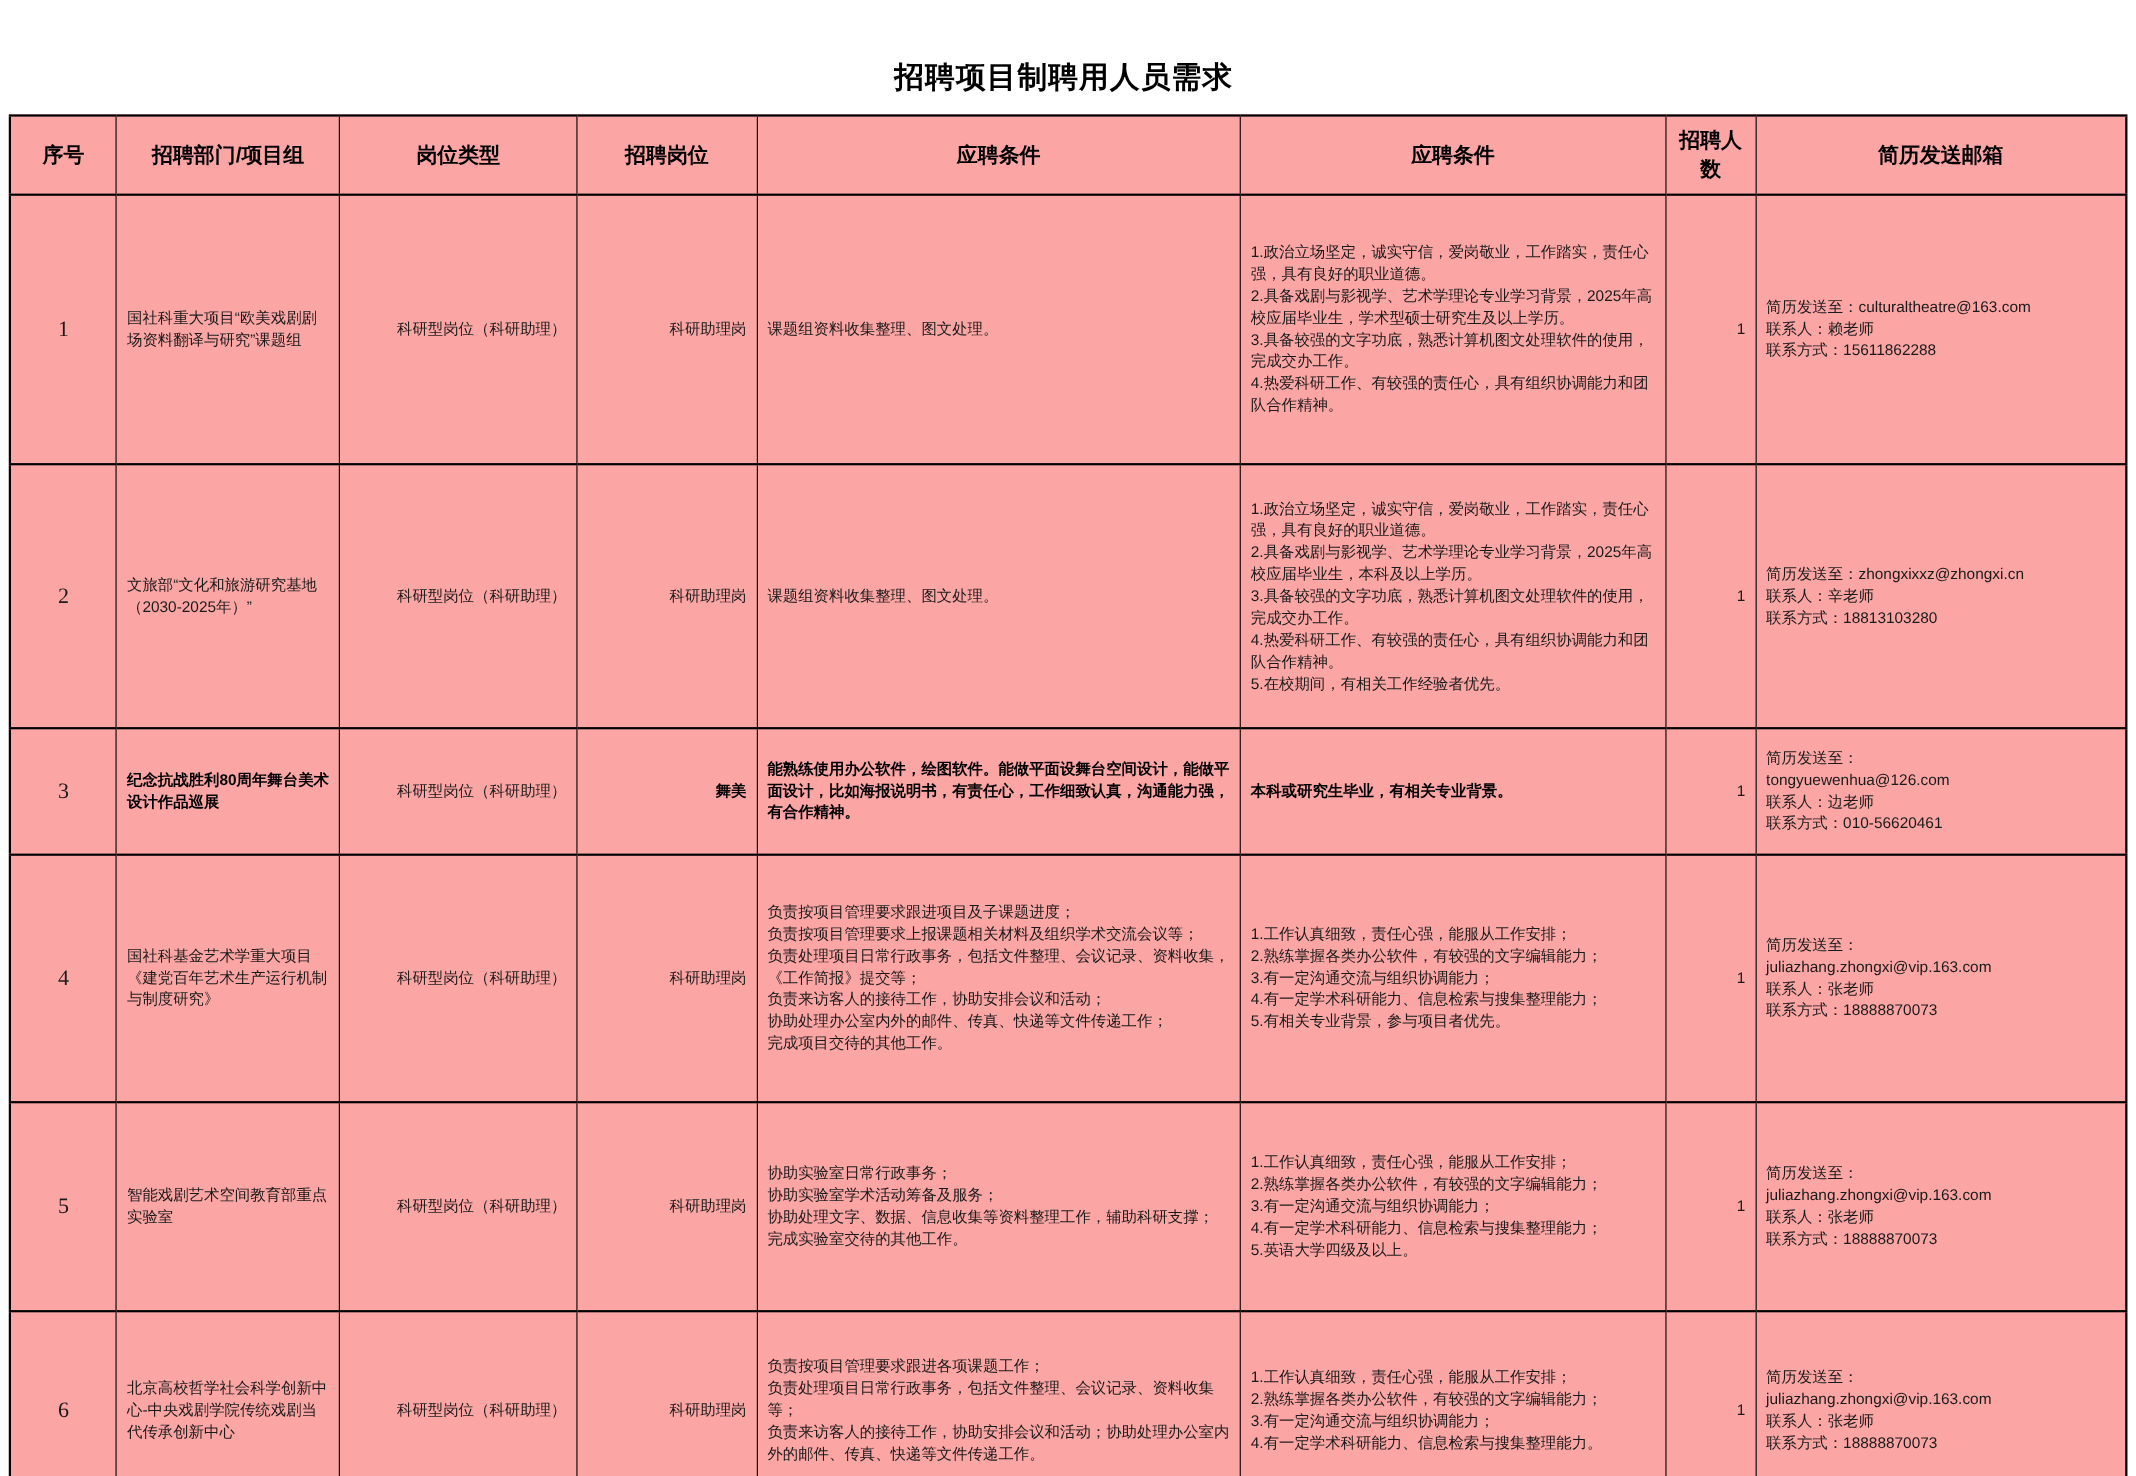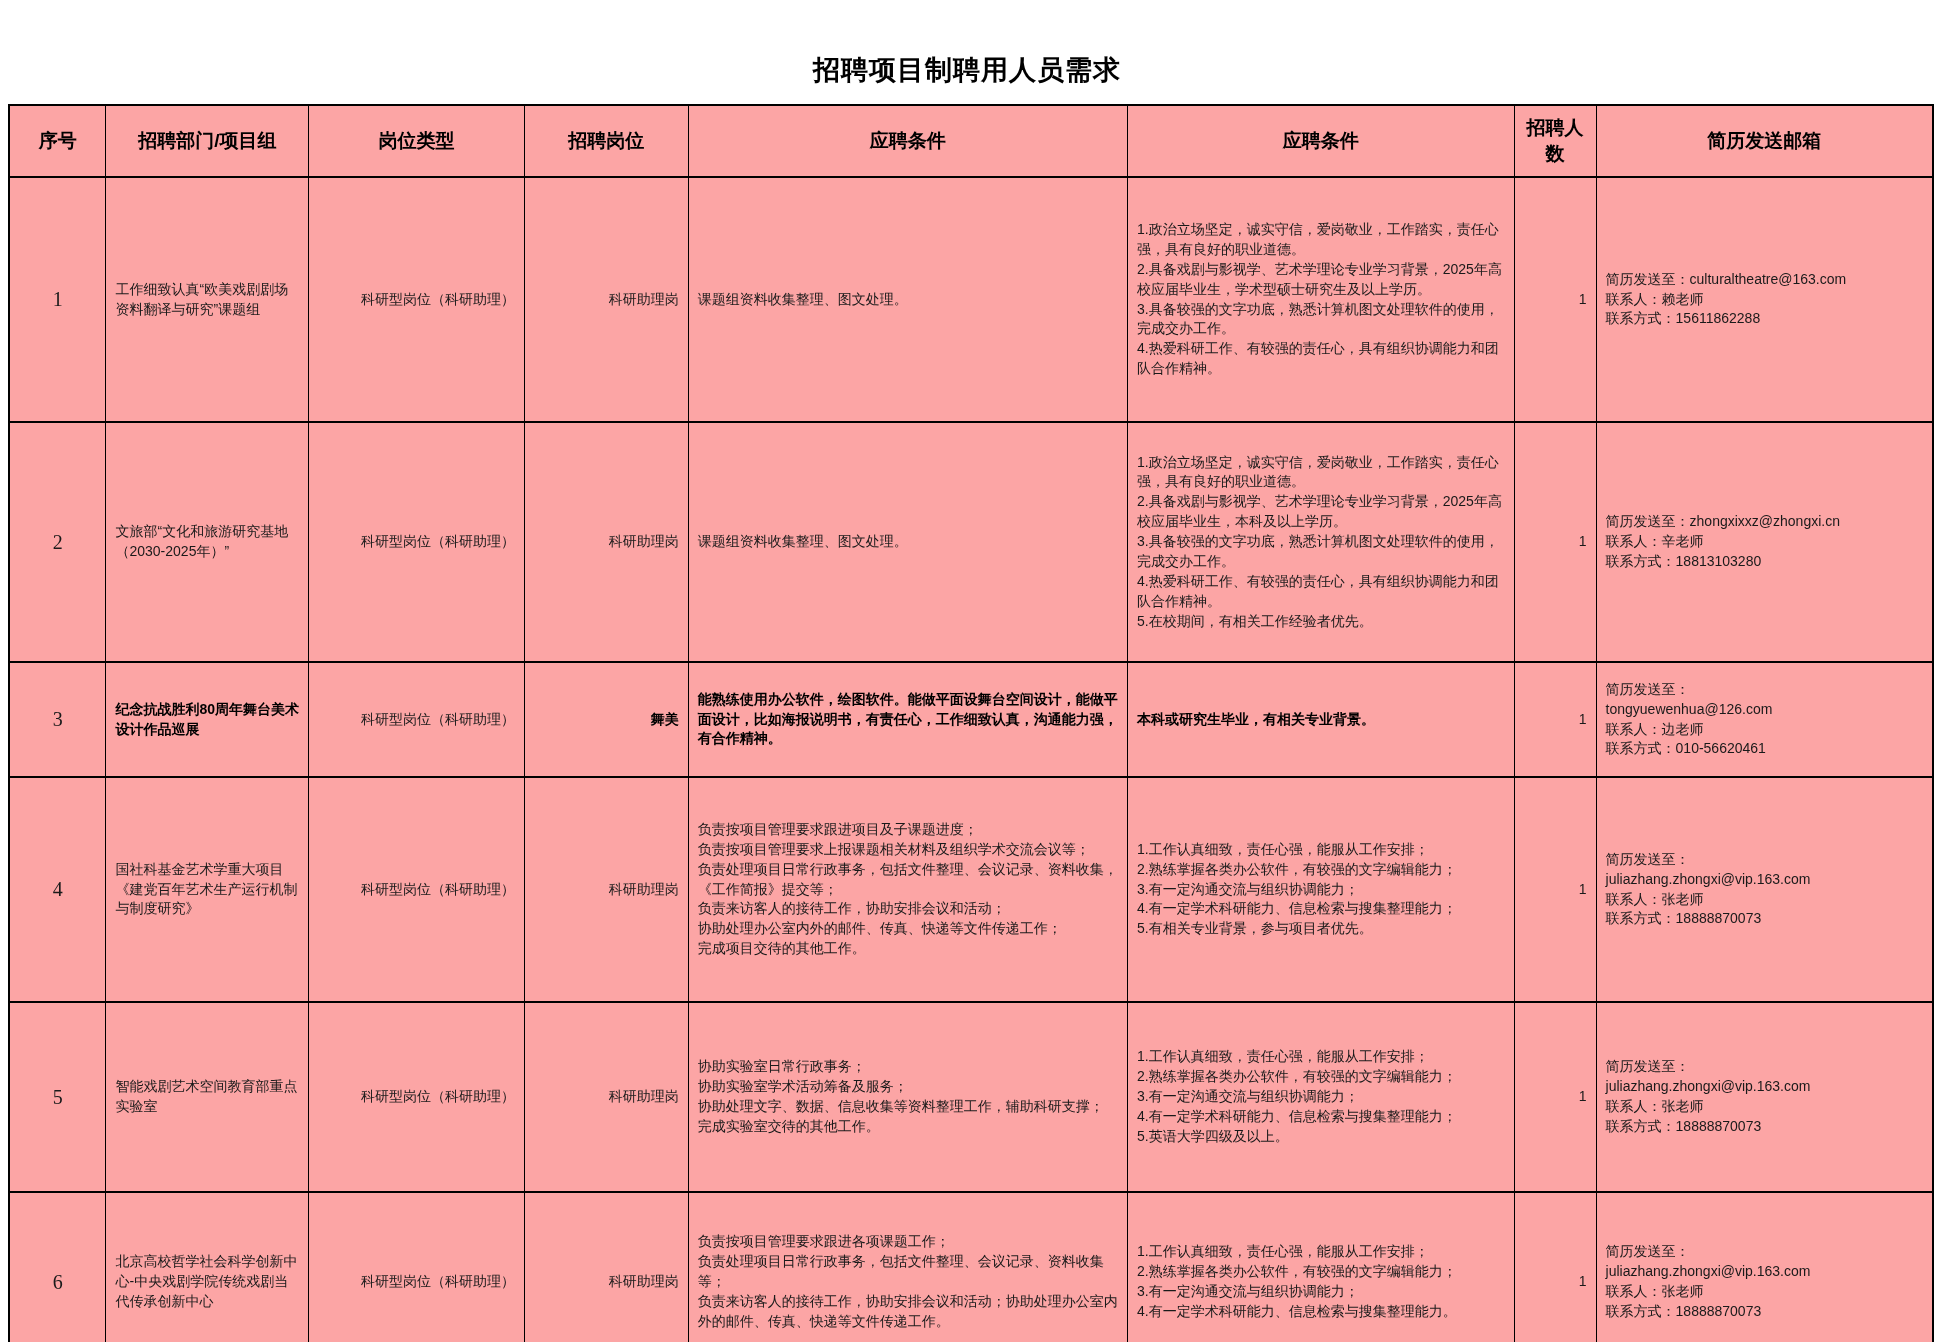--- a/index.html
+++ b/index.html
@@ -103,21 +103,21 @@
           <th>招聘岗位</th>
           <th>应聘条件</th>
           <th>应聘条件</th>
           <th>招聘人数</th>
           <th>简历发送邮箱</th>
         </tr>
     </thead>
     <tbody id="table-body">
         <tr>
           <td class="col-no">1</td>
-          <td class="col-department">工作细致认真“欧美戏剧剧场资料翻译与研究”课题组</td>
+          <td class="col-department">国社科重大项目“欧美戏剧剧场资料翻译与研究”课题组</td>
           <td class="col-type">科研型岗位（科研助理）</td>
           <td class="col-position">科研助理岗</td>
           <td class="col-duties">课题组资料收集整理、图文处理。</td>
           <td class="col-requirements">1.政治立场坚定，诚实守信，爱岗敬业，工作踏实，责任心强，具有良好的职业道德。
 2.具备戏剧与影视学、艺术学理论专业学习背景，2025年高校应届毕业生，学术型硕士研究生及以上学历。
 3.具备较强的文字功底，熟悉计算机图文处理软件的使用，完成交办工作。
 4.热爱科研工作、有较强的责任心，具有组织协调能力和团队合作精神。</td>
           <td class="col-count">1</td>
           <td class="col-contact">简历发送至：culturaltheatre@163.com
 联系人：赖老师

